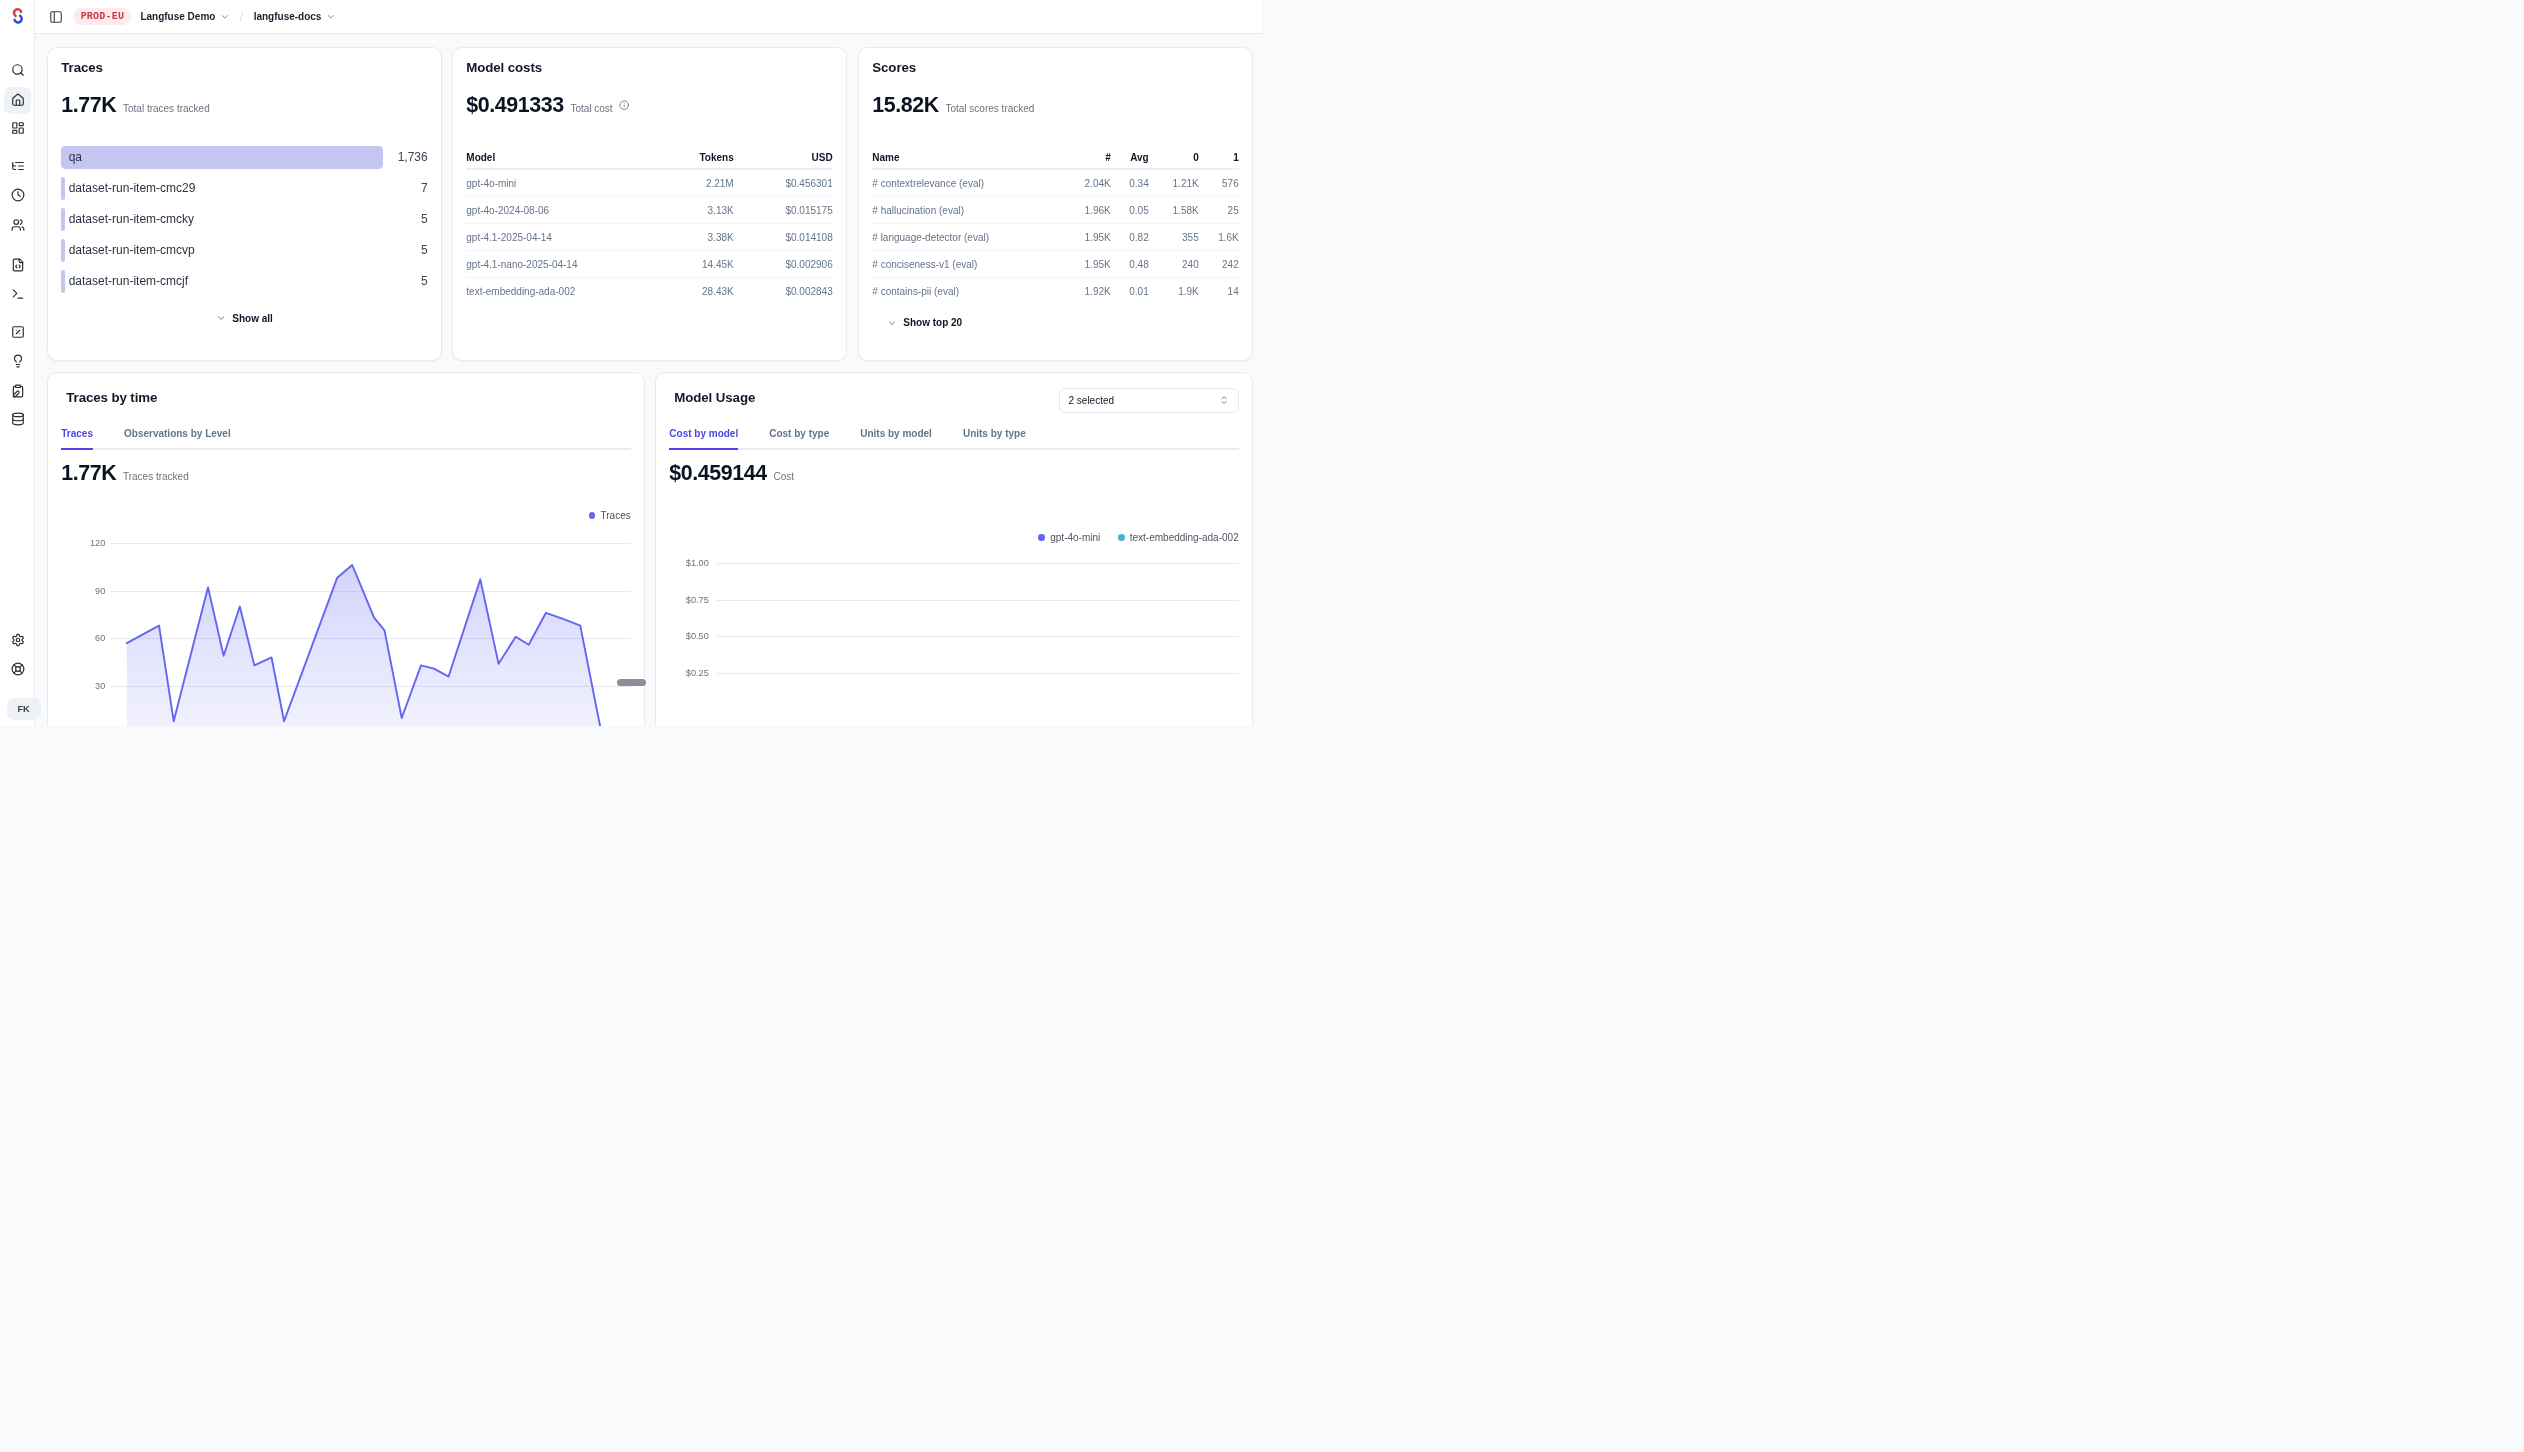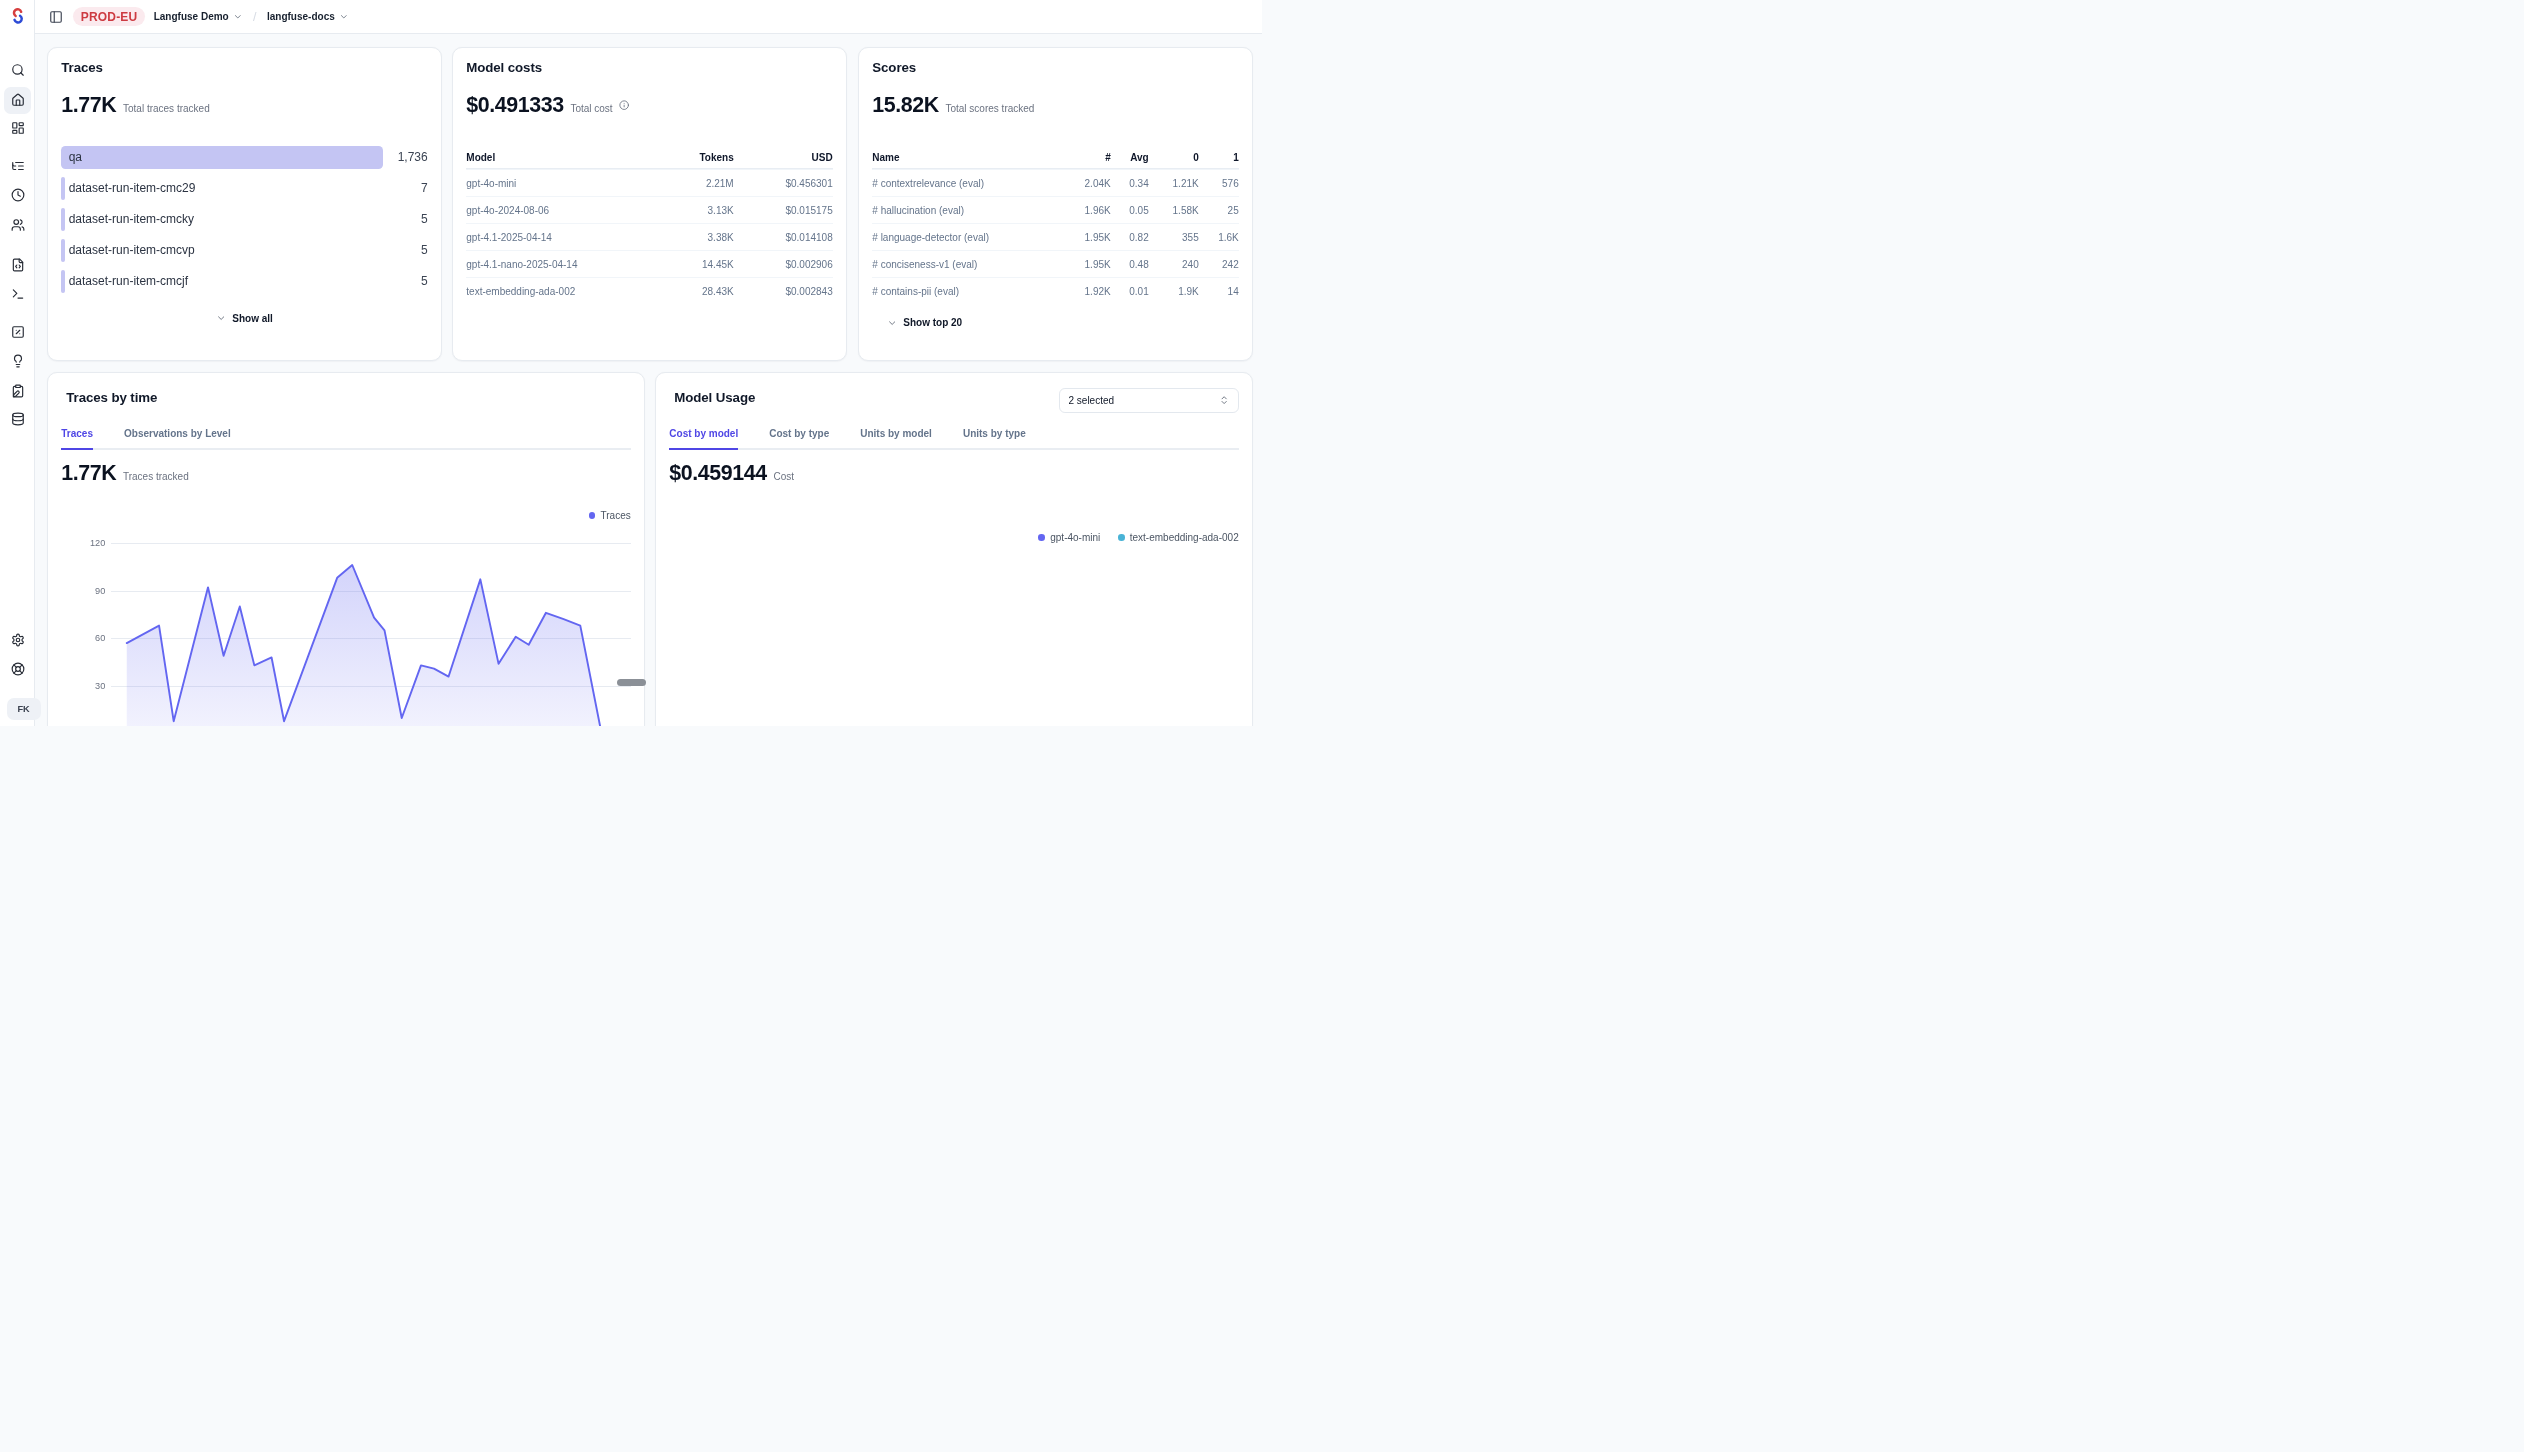--- a/index.html
+++ b/index.html
@@ -15,21 +15,21 @@
   .sidebar { position:relative; width:35px; height:100%; background:#fff; border-right:0.7px solid #e7ebf0; flex:none; z-index:5; }
   .logo { position:absolute; top:7.4px; left:8.8px; width:17.7px; height:17.7px; cursor:pointer; }
   .nav-item { position:absolute; left:4.4px; width:26.5px; height:26.5px; border-radius:6.6px; display:flex; align-items:center; justify-content:center; color:#272c36; cursor:pointer; }
   .nav-item.active { background:#eef1f6; }
   .avatar { position:absolute; left:6.6px; top:698px; width:34px; height:22px; border-radius:7px; background:#eef1f6; display:flex; align-items:center; justify-content:center; font-size:9.2px; font-weight:700; color:#3b4250; cursor:pointer; }
 
   
   .main { flex:1; display:flex; flex-direction:column; position:relative; min-width:0; }
   .topbar { height:34px; background:#fff; border-bottom:0.7px solid #e7ebf0; display:flex; align-items:center; padding:0 10.3px; gap:7.4px; flex:none; }
   .icon-btn { background:none; border:none; color:#3f4654; width:20.6px; height:20.6px; display:flex; align-items:center; justify-content:center; padding:0; cursor:pointer; }
-  .badge { background:#fbeaee; color:#cd3a41; font-size:12px; font-weight:600; padding:2.9px 7.4px; border-radius:736px; letter-spacing:0.2px; }
+  .badge { background:#fbeaee; color:#cd3a41; font-size:10px; font-weight:600; padding:2.9px 7.4px; border-radius:736px; letter-spacing:0.2px;font-family:Liberation Mono, monospace; }
   .crumb { display:flex; align-items:center; gap:4.4px; background:none; border:none; font:inherit; font-size:10px; font-weight:600; color:#17202e; padding:2.9px 1.5px; cursor:pointer; }
   .cicon { color:#5b6472; display:flex; }
   .slash { color:#d7dce4; font-size:12.5px; font-weight:300; margin:0 1.5px; }
   .slash::before { content:"/"; }
 
   .pagebar { height:39px; background:#f8fafc; border-bottom:0.7px solid #e7ecf1; display:flex; align-items:center; padding-left:12px; flex:none; }
   .pagebar h1 { margin:0; font-size:13.6px; font-weight:700; color:#2a2f38; }
 
   .content { position:relative; flex:1; background:#f8fafc; }
 
@@ -482,19 +482,29 @@
         <div class="legend l-usage" id="usage-legend">
             <span class="l-item">
               <span class="dot" style="background:#6366f1"></span>
               <span>gpt-4o-mini</span>
             </span>
             <span class="l-item">
               <span class="dot" style="background:#49b3d6"></span>
               <span>text-embedding-ada-002</span>
             </span>
           </div>
+        <div class="chart-box cb-usage" id="usage-chart">
+            <div class="gline" style="top: 28px;"></div>
+            <div class="glabel" style="top: 28px;">$1.00</div>
+            <div class="gline" style="top: 65px;"></div>
+            <div class="glabel" style="top: 65px;">$0.75</div>
+            <div class="gline" style="top: 101px;"></div>
+            <div class="glabel" style="top: 101px;">$0.50</div>
+            <div class="gline" style="top: 138px;"></div>
+            <div class="glabel" style="top: 138px;">$0.25</div>
+          </div>
       </section>
 
       <div class="hscroll-thumb"></div>
     </div>
   </div>
 </div>
 
 
 </body></html>

